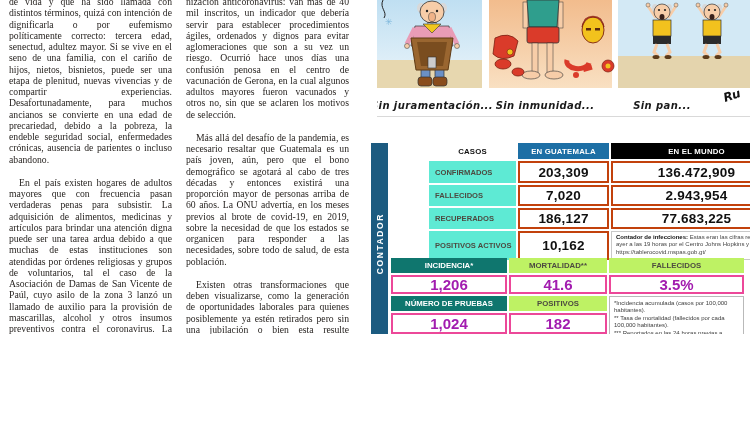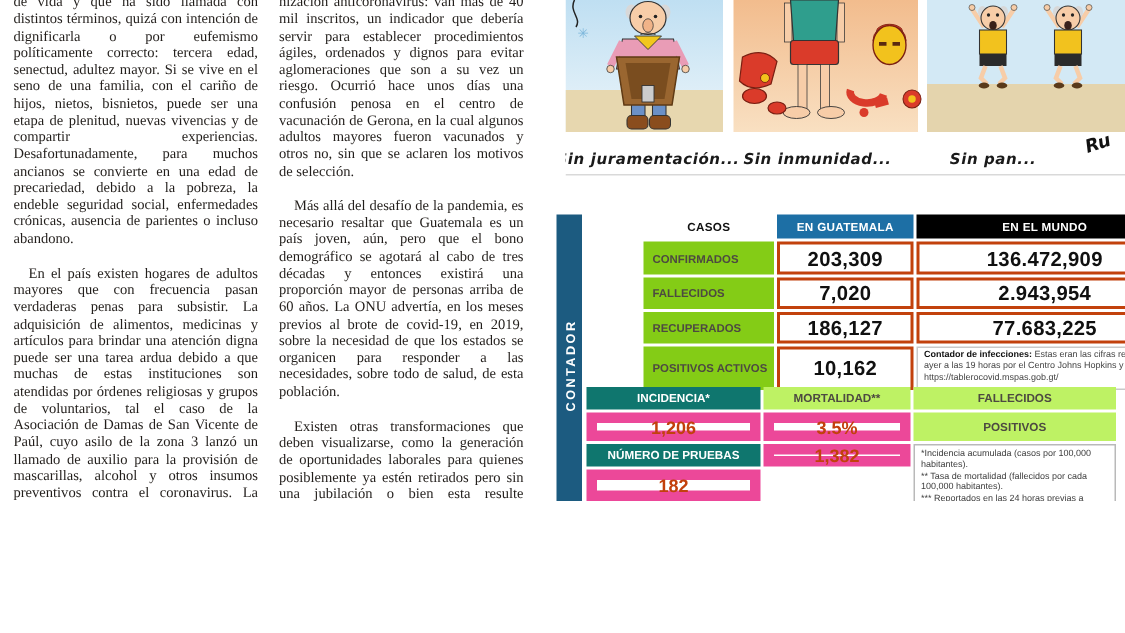--- a/index.html
+++ b/index.html
@@ -23,36 +23,36 @@
        background:#1c5b80;display:flex;align-items:center;justify-content:center;}
   .counter-bar span{writing-mode:vertical-rl;transform:rotate(180deg);color:#fff;
        font-weight:bold;font-size:8.5px;letter-spacing:1.6px;}
   .counter-table{position:absolute;left:405px;top:143px;width:357px;display:grid;
        grid-template-columns:87px 91px 171px;grid-template-rows:16px 22px 21px 21px 29px;gap:2px;padding-left:24px;}
   .hcell{display:flex;align-items:center;justify-content:center;font-weight:bold;
        font-size:7.8px;letter-spacing:.2px;}
   .h-white{background:#fff;color:#111;}
   .h-blue{background:#1d6fa5;color:#fff;}
   .h-green{background:#000000;color:#fff;}
-  .lbl{background:#84cc16;color:#4d4a41;display:flex;align-items:center;
+  .lbl{background:#5eead4;color:#4d4a41;display:flex;align-items:center;
        font-weight:bold;font-size:7.6px;padding-left:6px;}
   .val{display:flex;align-items:center;justify-content:center;font-weight:bold;
        font-size:13.5px;color:#101010;border:2px solid #c2410c;background:#fff;
        font-family:"Liberation Sans",sans-serif;letter-spacing:.2px;}
   .note{border:1px solid #c9c9c9;background:#fff;padding:2px 4px;font-size:6px;
        line-height:7.4px;color:#444;text-align:left;}
   .note b{color:#111;}
   
   .stats{position:absolute;left:391px;top:258px;width:357px;display:grid;
        grid-template-columns:116px 98px 135px;grid-template-rows:15px 19px 15px 21px;gap:2px;}
   .sh{display:flex;align-items:center;justify-content:center;font-weight:bold;font-size:7.8px;}
   .sh-blue{background:#0f766e;color:#fff;}
   .sh-tan{background:#bef264;color:#4d4a41;}
   .sval{display:flex;align-items:center;justify-content:center;font-weight:bold;
-       font-size:12px;color:#c2410c;border:7px solid #ec4899;background:#fff;}
+       font-size:15px;color:#a21caf;border:2px solid #ec4899;background:#fff;}
   .footnote{grid-column:3;grid-row:3 / span 2;height:46px;border:1px solid #b9b9b9;
        background:#fff;padding:3px 4px;font-size:6px;line-height:7.4px;color:#3d3d3d;}
   
   .edition{position:absolute;left:371px;top:350px;width:174px;}
   .edition-title{font-family:"Liberation Serif",serif;font-size:12.5px;letter-spacing:3.6px;
        color:#1d1d1b;white-space:nowrap;margin-bottom:4px;}
   .edition-item{display:flex;align-items:center;height:22px;}
   .edition-item.rule{border-bottom:5px solid #c4b5fd;align-items:center;}
   .bullet{width:6px;height:6px;background:#2b9dc9;margin:0 9px 0 6px;flex:0 0 auto;}
   .edition-label{font-weight:bold;font-size:10.5px;color:#111;flex:1;}
@@ -218,31 +218,32 @@
       <b>Contador de infecciones:</b><span> Estas eran las cifras reportadas ayer a las 19 horas por el Centro Johns Hopkins y el portal https://tablerocovid.mspas.gob.gt/</span>
     </div>
   </div>
 
   <div class="stats">
     <div class="sh sh-blue">INCIDENCIA*</div>
     <div class="sh sh-tan">MORTALIDAD**</div>
     <div class="sh sh-tan">FALLECIDOS</div>
 
     <div class="sval">1,206</div>
+    <div class="sval">41.6</div>
     <div class="sval">3.5%</div>
 
+    <div class="sh sh-blue">NÚMERO DE PRUEBAS</div>
     <div class="sh sh-tan">POSITIVOS</div>
-    <div class="sh sh-blue">NÚMERO DE PRUEBAS</div>
     <div class="footnote">
       <div>*Incidencia acumulada (casos por 100,000 habitantes).</div>
       <div>** Tasa de mortalidad (fallecidos por cada 100,000 habitantes).</div>
       <div>*** Reportados en las 24 horas previas a actualización de datos.</div>
     </div>
 
-    <div class="sval">1,382</div>
+    <div class="sval">1,024</div>
     <div class="sval">182</div>
   </div>
 
   <div class="edition">
     <div class="edition-title">EN ESTA EDICIÓN</div>
     <div class="edition-item rule">
       <span class="bullet"></span>
       <span class="edition-label">Primer plano</span>
       <span class="edition-page">3</span>
     </div>

